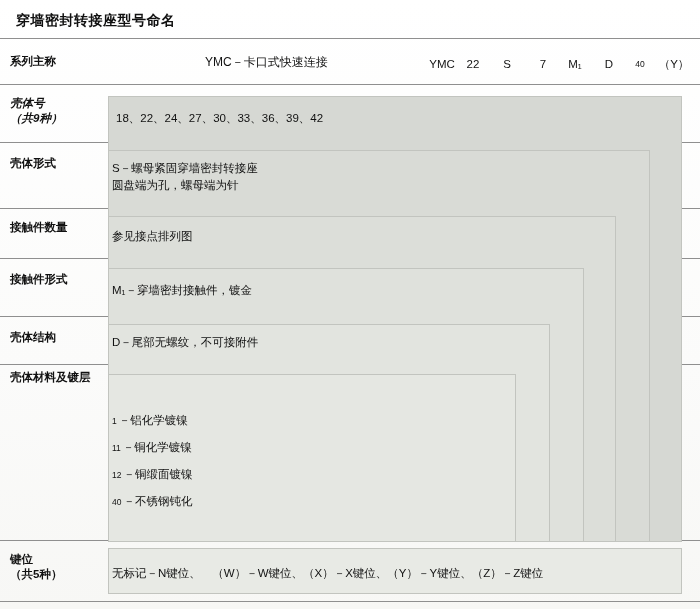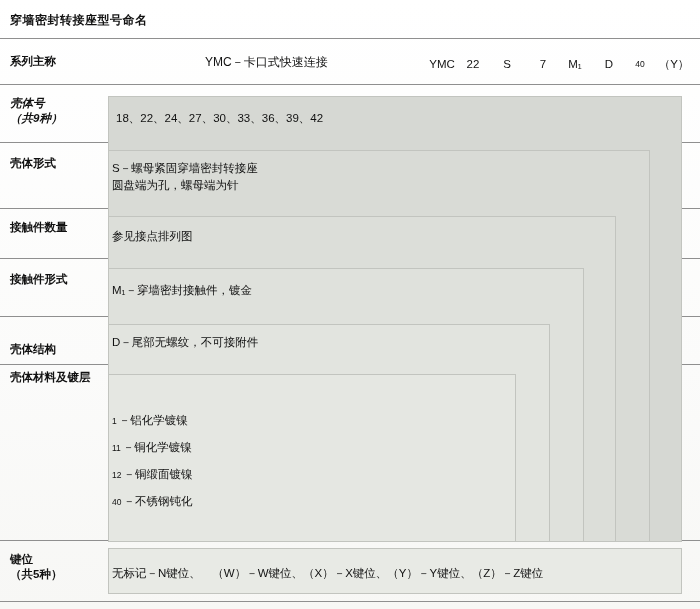--- a/index.html
+++ b/index.html
@@ -23,23 +23,23 @@
   
   #page::before {
     content: "";
     position: absolute;
     inset: 0;
     background: linear-gradient(180deg, #ffffff 0%, #fbfbfa 60%, #f7f7f5 100%);
     pointer-events: none;
   }
   .title {
     position: absolute;
-    left: 10px;
+    left: 16px;
     top: 12px;
-    font-size: 12px;
+    font-size: 14px;
     font-weight: bold;
     letter-spacing: 0.5px;
     color: #111;
   }
   .hrule {
     position: absolute;
     left: 0;
     width: 700px;
     height: 1px;
     background: #8f8f8f;
@@ -141,21 +141,21 @@
   <div class="code-cell" style="left:594px; width:30px;">D</div>
   <div class="code-cell small" style="left:626px; width:28px;">40</div>
   <div class="code-cell" style="left:652px; width:44px;">（Y）</div>
 
   <div class="row-label" style="top:54px;">系列主称</div>
   <div class="row-label" style="top:96px;font-style:italic;">壳体号
 （共9种）</div>
   <div class="row-label" style="top:156px;">壳体形式</div>
   <div class="row-label" style="top:220px;">接触件数量</div>
   <div class="row-label" style="top:272px;">接触件形式</div>
-  <div class="row-label" style="top:342px;text-align:center;">壳体结构</div>
+  <div class="row-label" style="top:330px;text-align:center;">壳体结构</div>
   <div class="row-label" style="top:370px;">壳体材料及镀层</div>
   <div class="row-label" style="top:552px;">键位
 （共5种）</div>
 
   <div class="content-text" style="left:116px; top:110px; width:520px;">18、22、24、27、30、33、36、39、42</div>
 
   <div class="content-text" style="left:112px; top:160px; width:500px;">S－螺母紧固穿墙密封转接座
 圆盘端为孔，螺母端为针</div>
 
   <div class="content-text" style="left:112px; top:228px; width:460px;">参见接点排列图</div>

